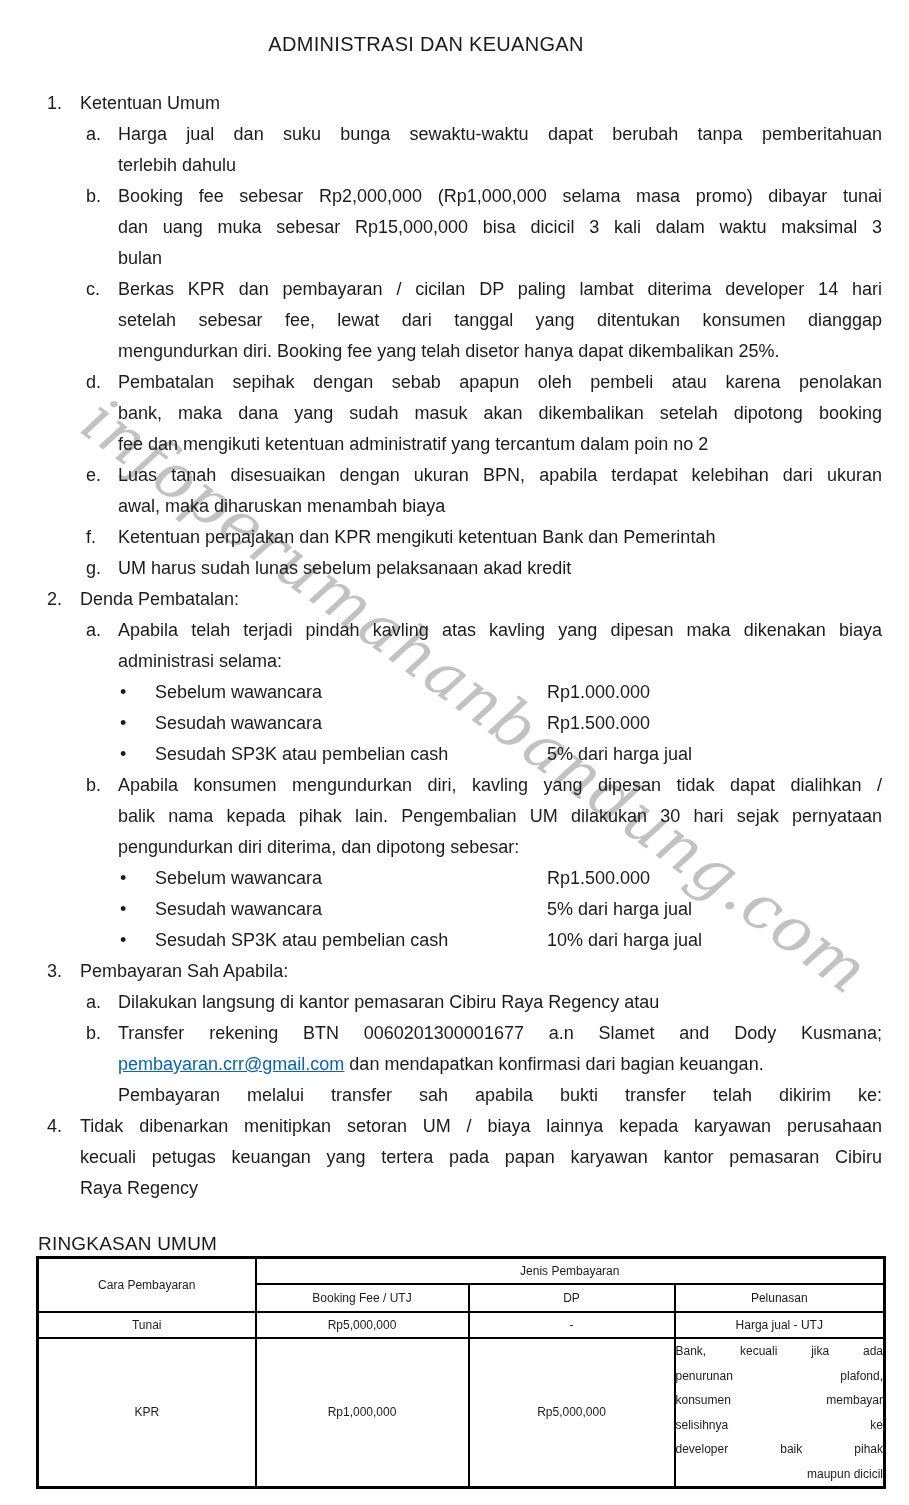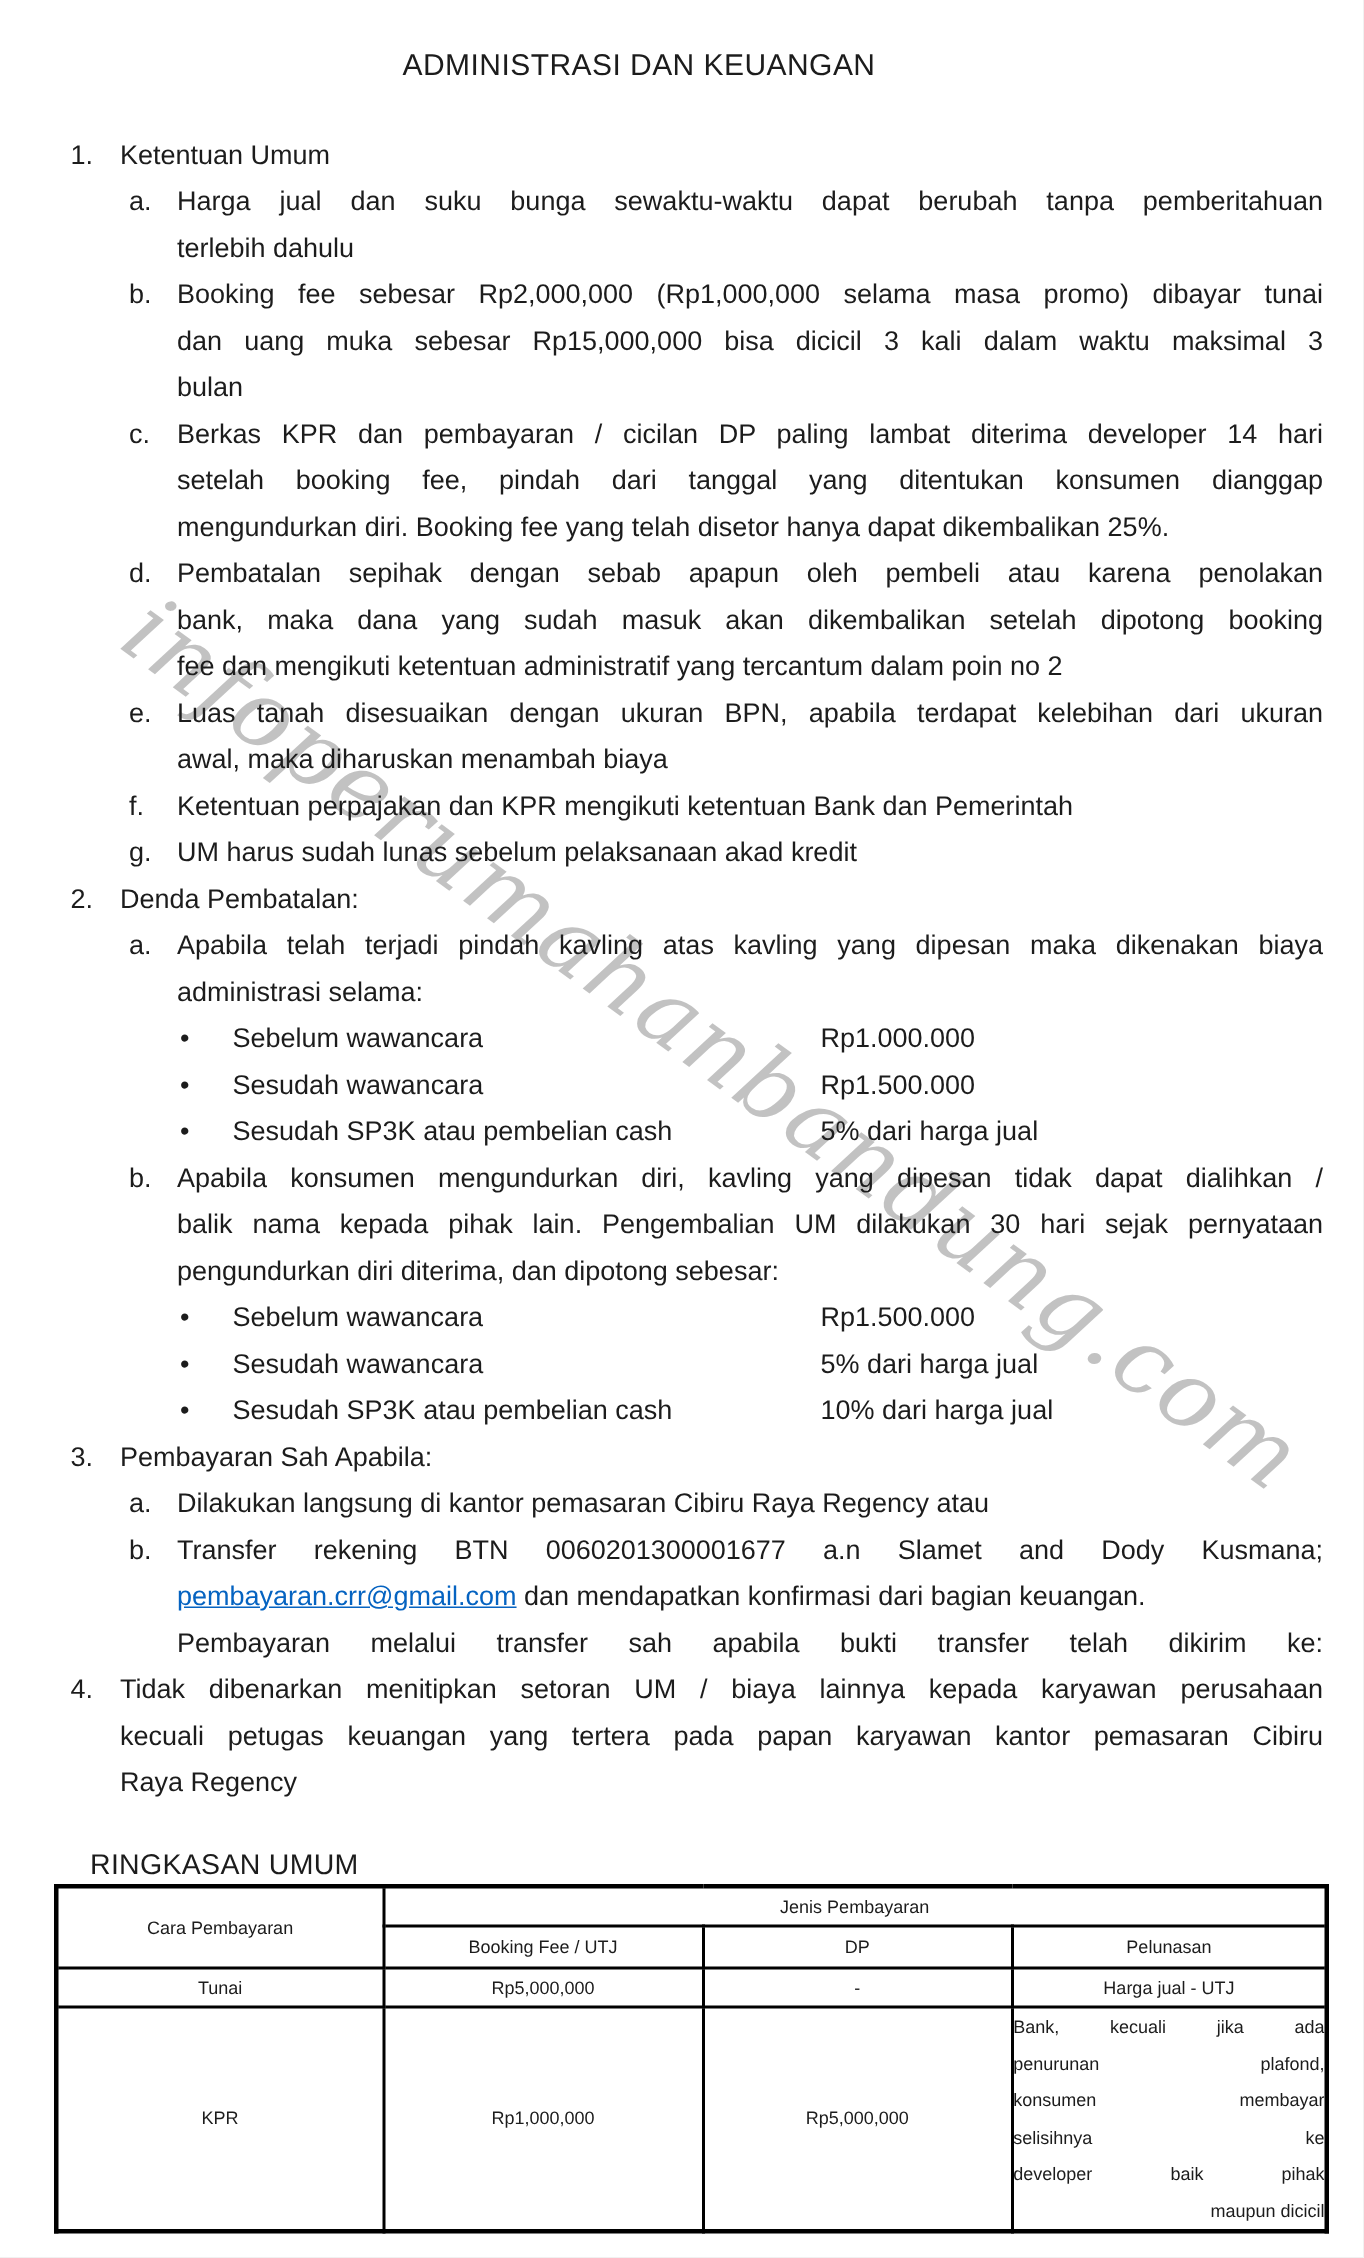--- a/index.html
+++ b/index.html
@@ -29,21 +29,21 @@
   .ltr  { width:32px; flex:0 0 32px; }
   .t1, .t2 { flex:1 1 auto; min-width:0; }
   .c1   { margin-left:33px; width:802px; }
   .c2   { margin-left:71px; width:764px; }
   .jl   { text-align:justify; text-align-last:justify; }
   .bul  { margin-left:73px; display:flex; }
   .bg   { width:35px; flex:0 0 35px; }
   .bl   { width:392px; flex:0 0 392px; }
   .bv   { flex:1 1 auto; }
   a.email { color:#0563c1; text-decoration:underline; cursor:pointer; }
-  .summary-heading { position:absolute; left:60px; top:1228px; font-size:19px; line-height:31px; letter-spacing:0.2px; }
+  .summary-heading { position:absolute; left:38px; top:1228px; font-size:19px; line-height:31px; letter-spacing:0.2px; }
   
   #sumtable {
     position:absolute; left:36px; top:1256px;
     border-collapse:collapse; table-layout:fixed; width:847px;
     font-size:12px; color:#1c1c1c;
   }
   #sumtable td { border:2px solid #000; padding:0; text-align:center; vertical-align:middle; line-height:23px; overflow:hidden; }
   #sumtable { border:3px solid #000; }
   td.left { text-align:left; padding-left:7px; padding-right:7px; }
   tr.hrow1 td { height:24px; }
@@ -81,21 +81,21 @@
         <span class="ltr">b.</span>
         <span class="t2 jl">Booking fee sebesar Rp2,000,000 (Rp1,000,000 selama masa promo) dibayar tunai</span>
       </div>
       <div class="c2 jl">dan uang muka sebesar Rp15,000,000 bisa dicicil 3 kali dalam waktu maksimal 3</div>
       <div class="c2">bulan</div>
 
       <div class="row sub">
         <span class="ltr">c.</span>
         <span class="t2 jl">Berkas KPR dan pembayaran / cicilan DP paling lambat diterima developer 14 hari</span>
       </div>
-      <div class="c2 jl">setelah booking fee, pindah dari tanggal yang ditentukan konsumen dianggap</div>
+      <div class="c2 jl">setelah sebesar fee, lewat dari tanggal yang ditentukan konsumen dianggap</div>
       <div class="c2">mengundurkan diri. Booking fee yang telah disetor hanya dapat dikembalikan 25%.</div>
 
       <div class="row sub">
         <span class="ltr">d.</span>
         <span class="t2 jl">Pembatalan sepihak dengan sebab apapun oleh pembeli atau karena penolakan</span>
       </div>
       <div class="c2 jl">bank, maka dana yang sudah masuk akan dikembalikan setelah dipotong booking</div>
       <div class="c2">fee dan mengikuti ketentuan administratif yang tercantum dalam poin no 2</div>
 
       <div class="row sub">

